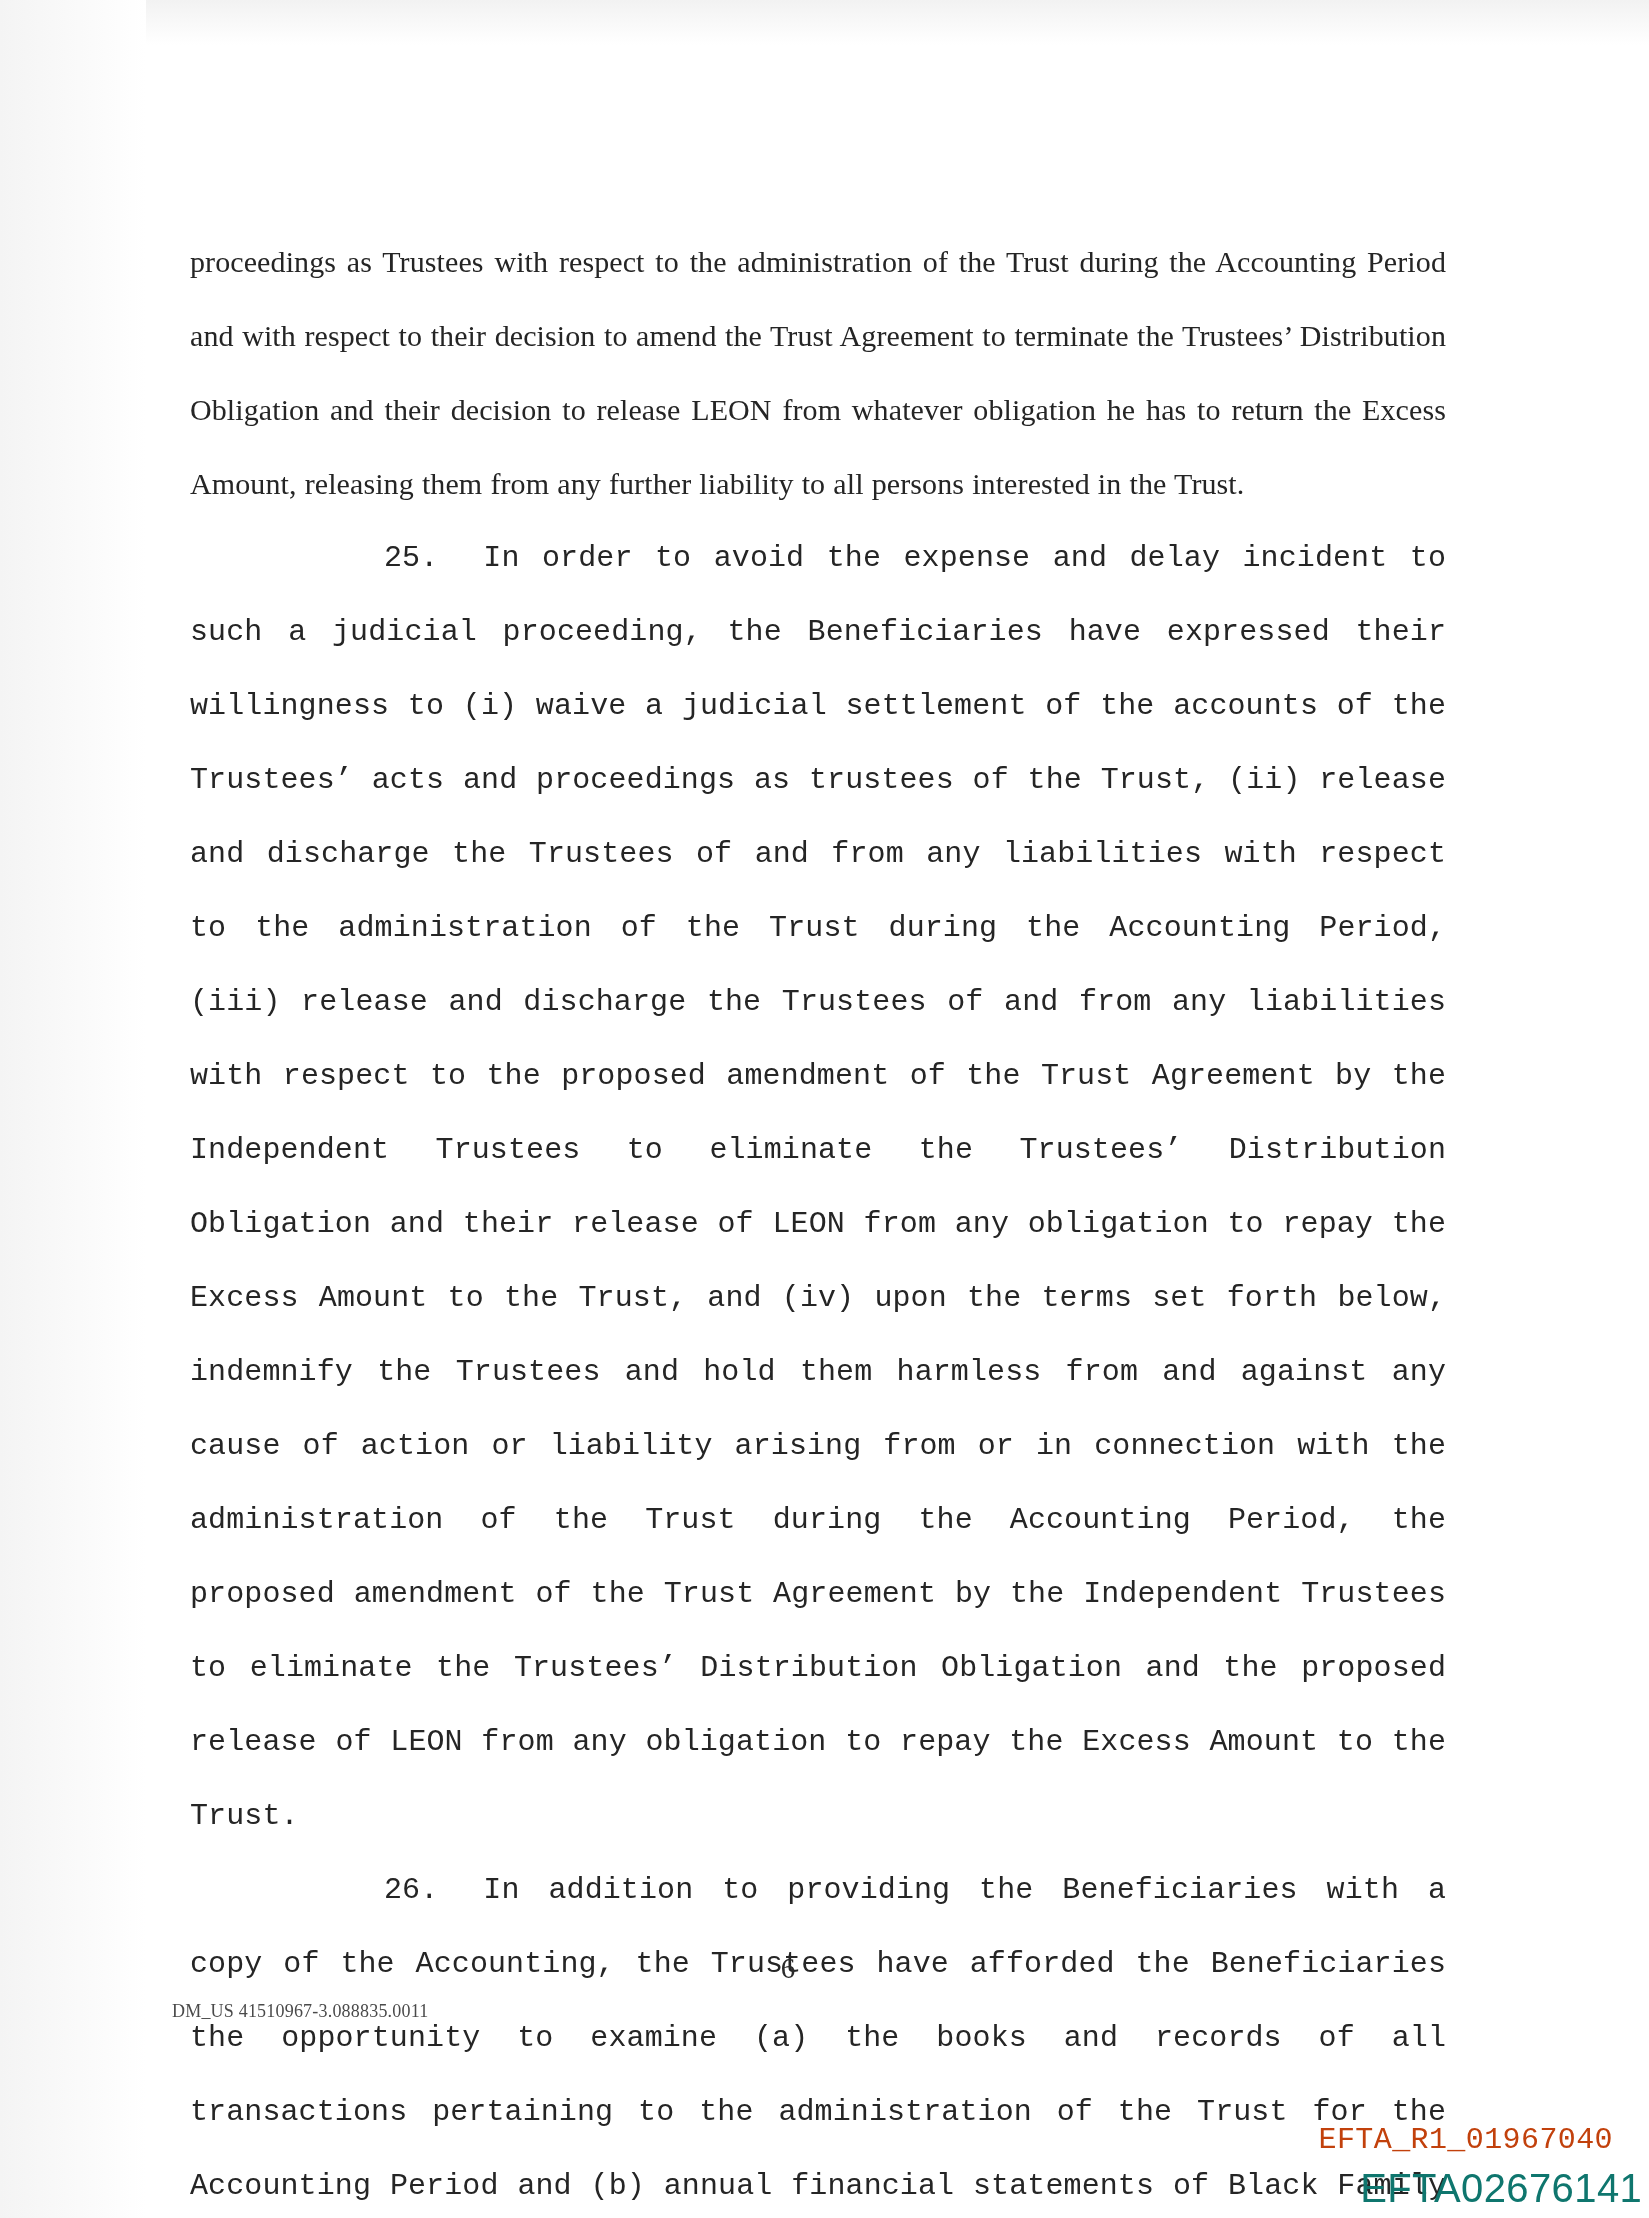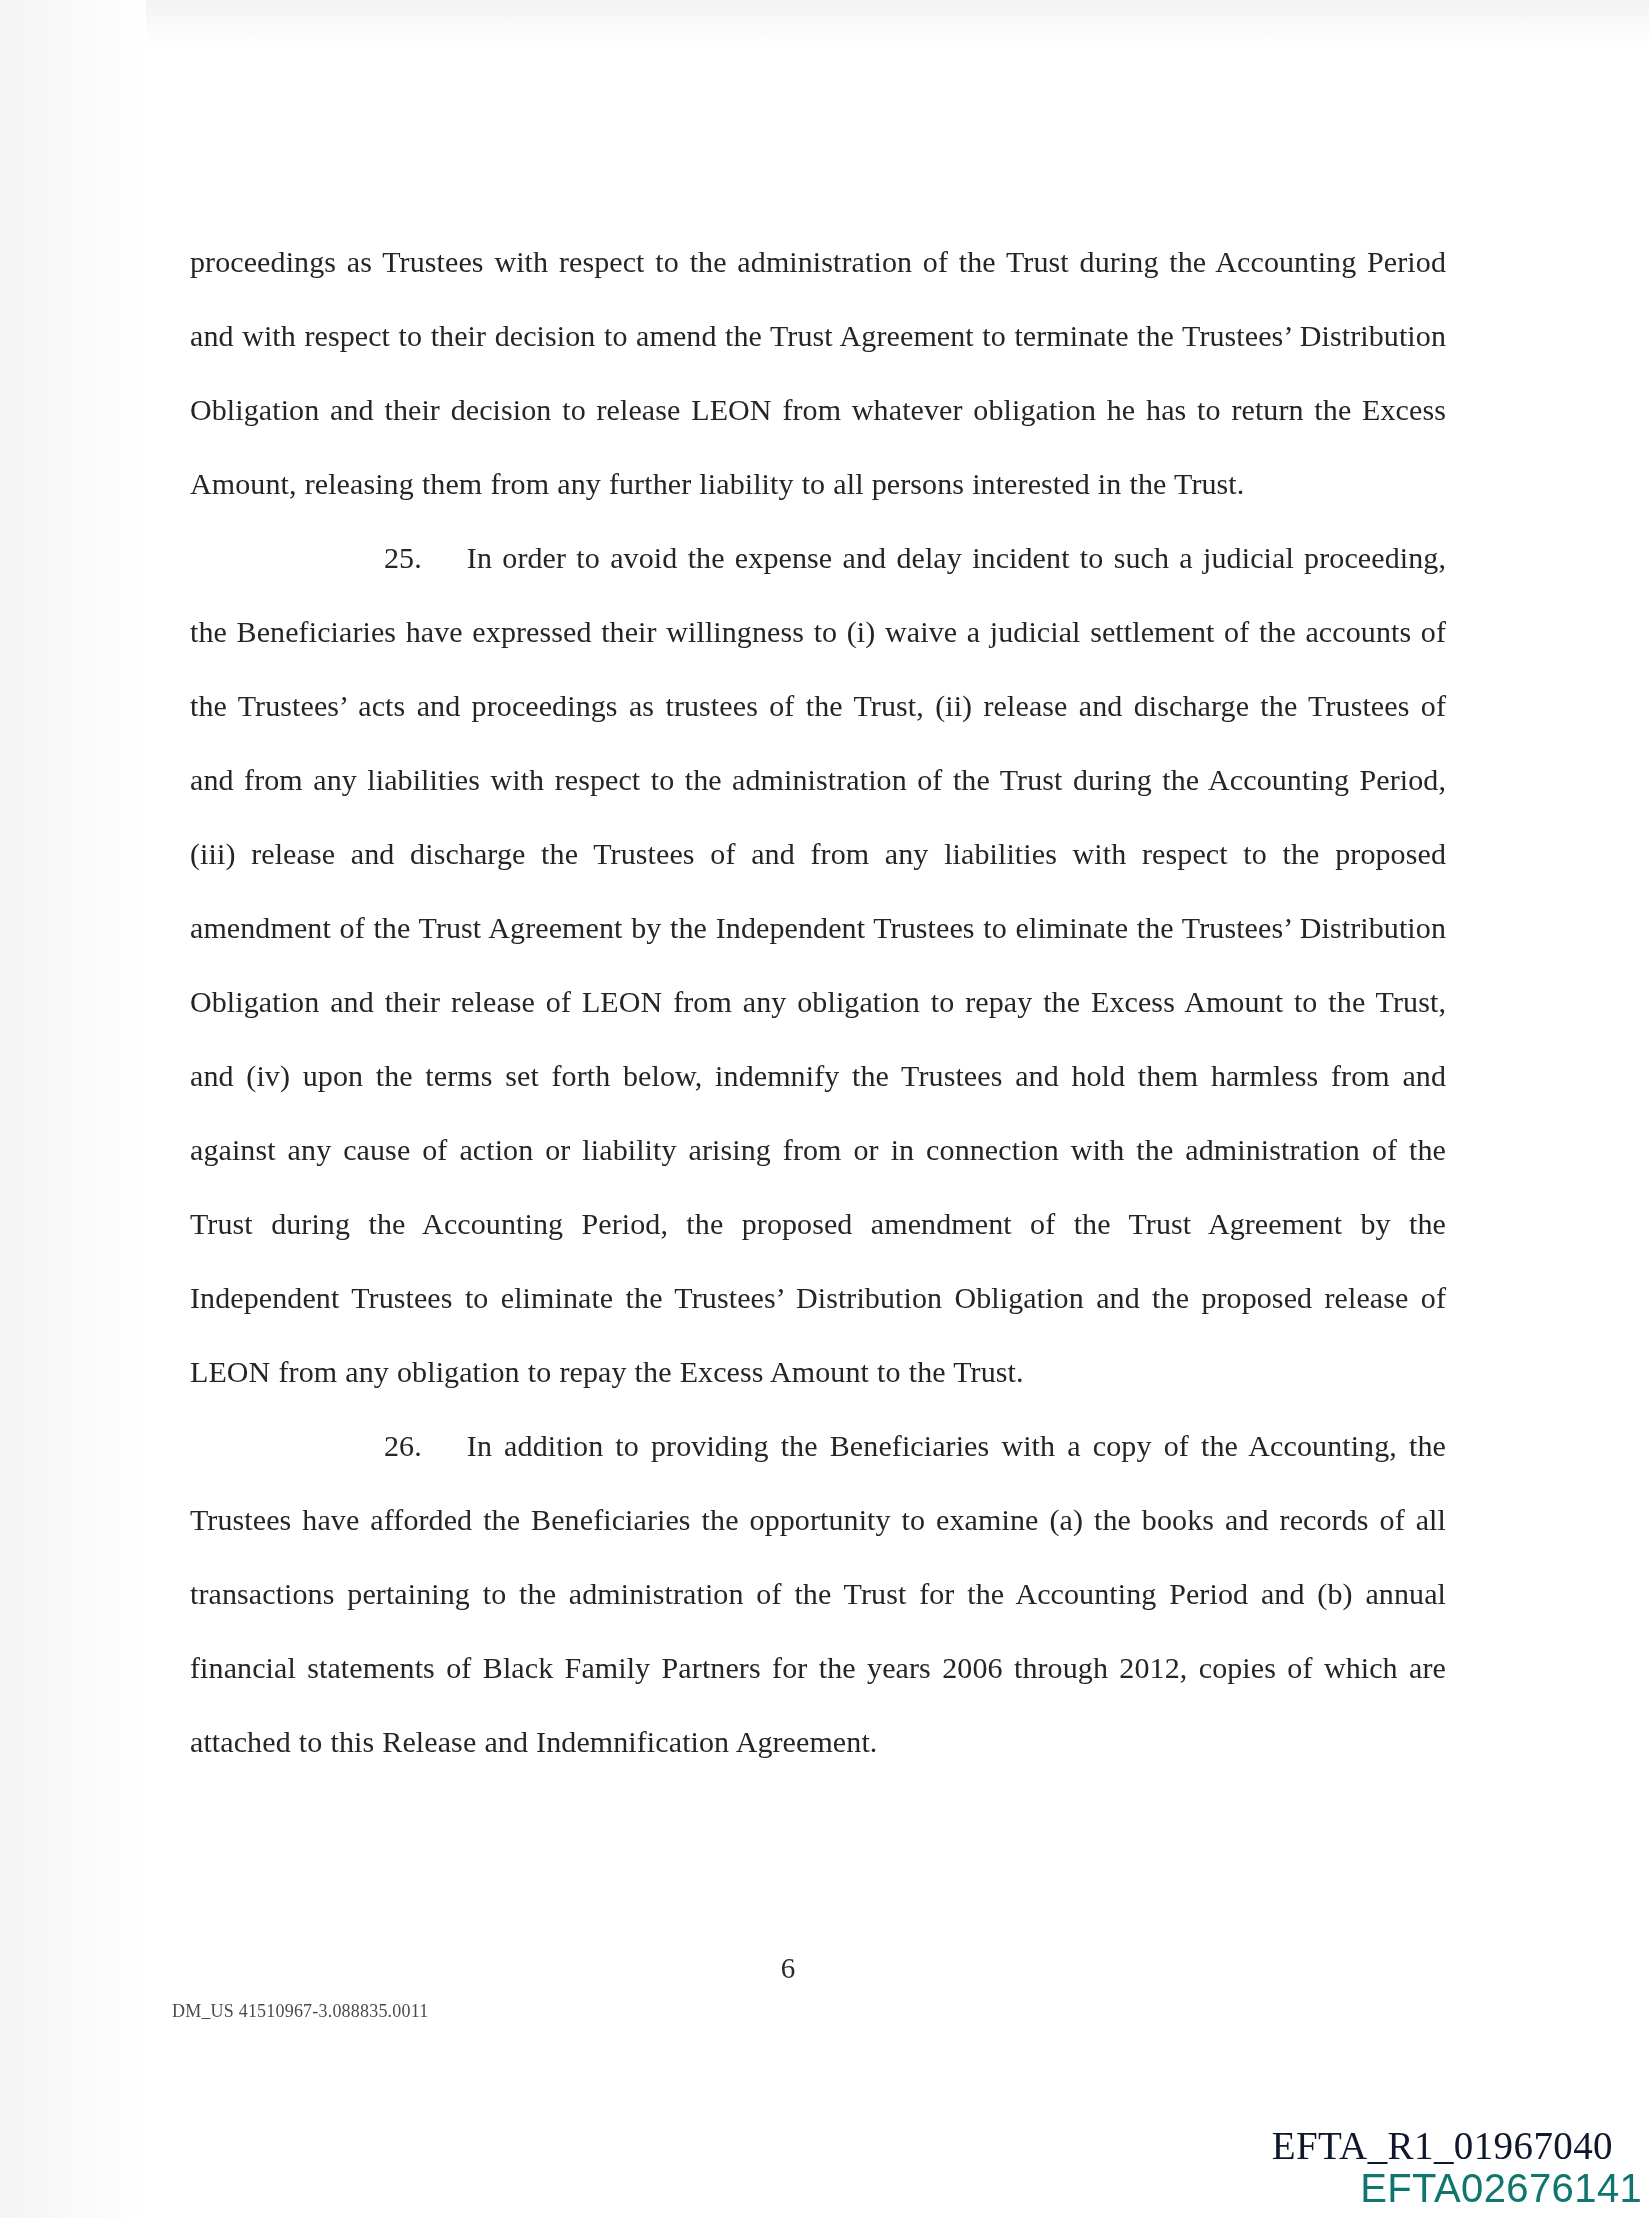--- a/index.html
+++ b/index.html
@@ -53,20 +53,21 @@
     text-justify: inter-word;
     letter-spacing: 0.1px;
     word-spacing: 0.5px;
     color: #252525;
   }
   p.para.continuation {
     text-indent: 0;
   }
   p.para.numbered {
     text-indent: 0;
+    font-family: Liberation Mono, monospace;
   }
   .para .num-indent {
     display: inline-block;
     width: 194px;
   }
   .para .num-gap {
     display: inline-block;
     width: 45px;
   }
 
@@ -91,23 +92,23 @@
     font-size: 18px;
     letter-spacing: 0.2px;
     color: #4a4a4a;
     font-family: "Liberation Serif", "DejaVu Serif", serif;
   }
 
   .bates-upper {
     position: absolute;
     right: 37px;
     top: 2123px;
-    font-size: 39px;
-    color: #0f172a;
-    font-family: Liberation Serif, serif;
+    font-size: 30px;
+    color: #c2410c;
+    font-family: Liberation Mono, monospace;
     letter-spacing: 0.4px;
   }
   .bates-lower {
     position: absolute;
     right: 7.8px;
     top: 2166px;
     font-size: 40px;
     color: #0f766e;
     font-family: "Liberation Sans", "DejaVu Sans", sans-serif;
     letter-spacing: 0.4px;

